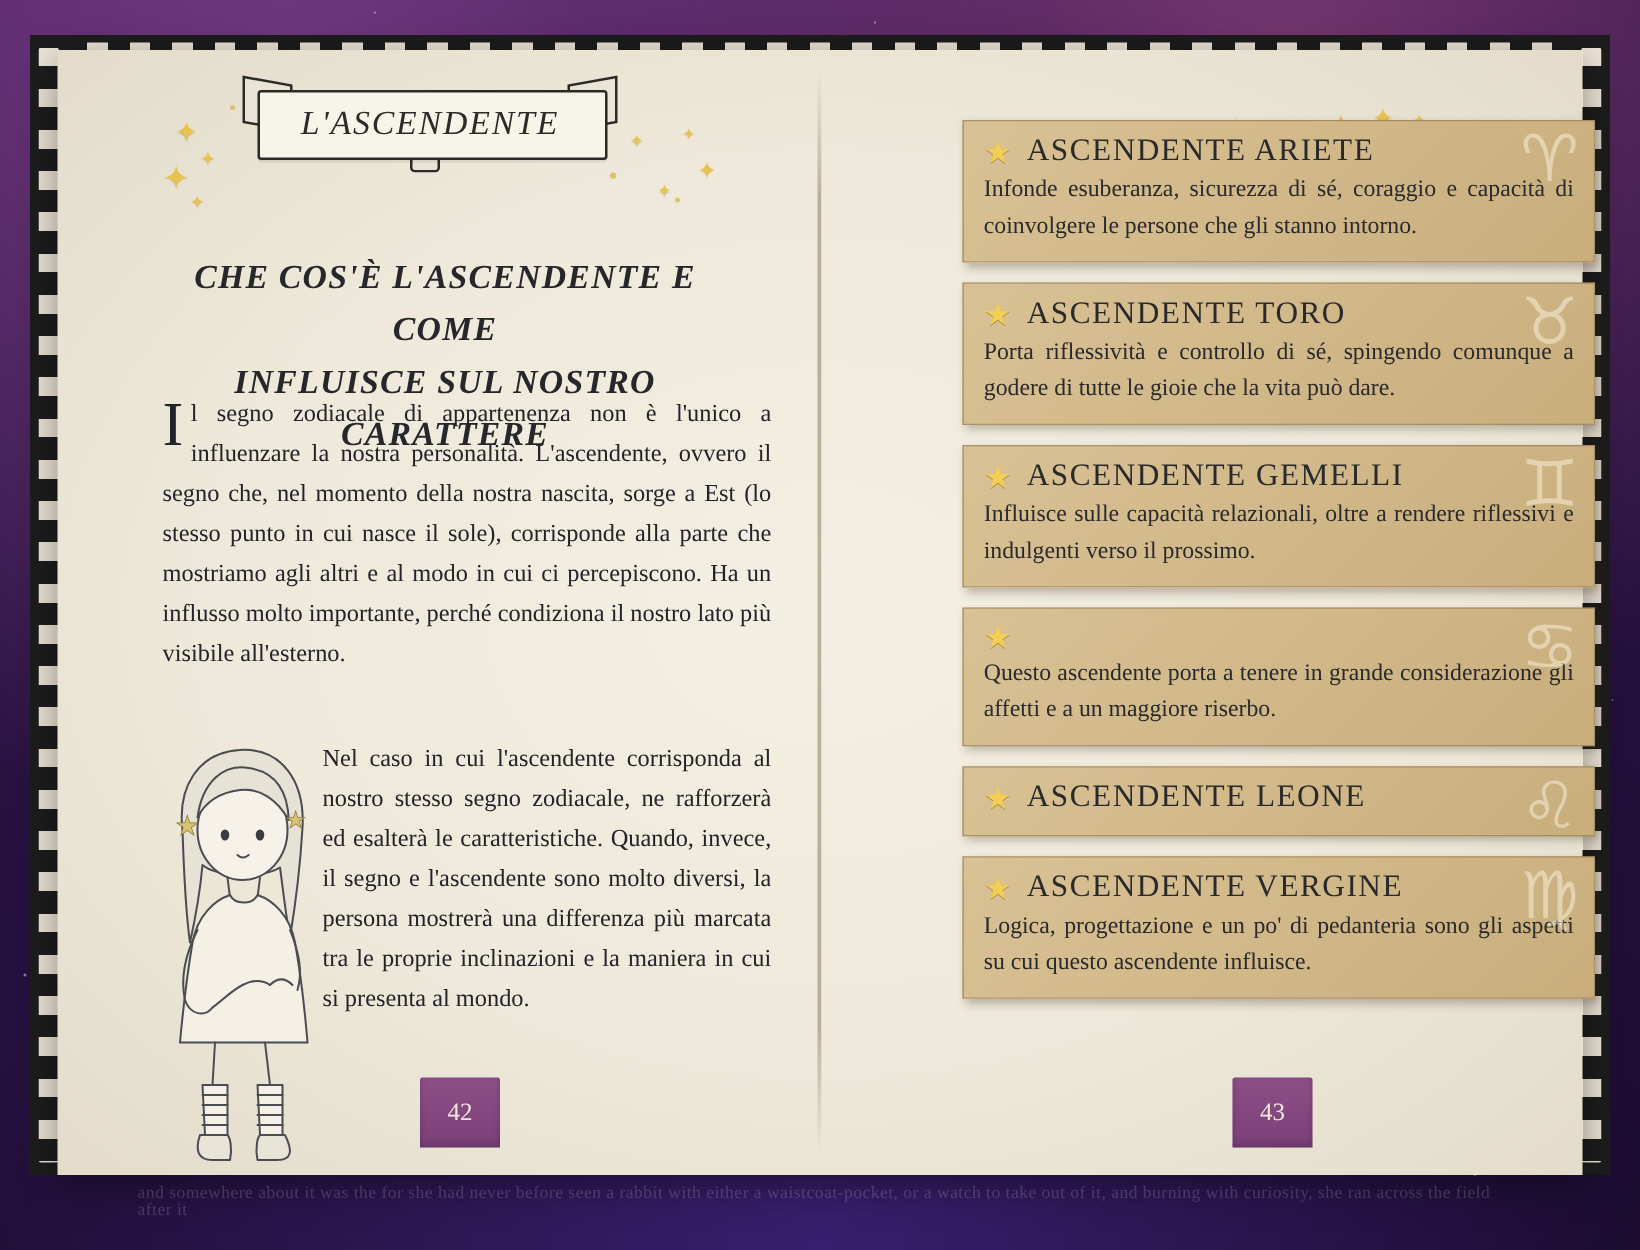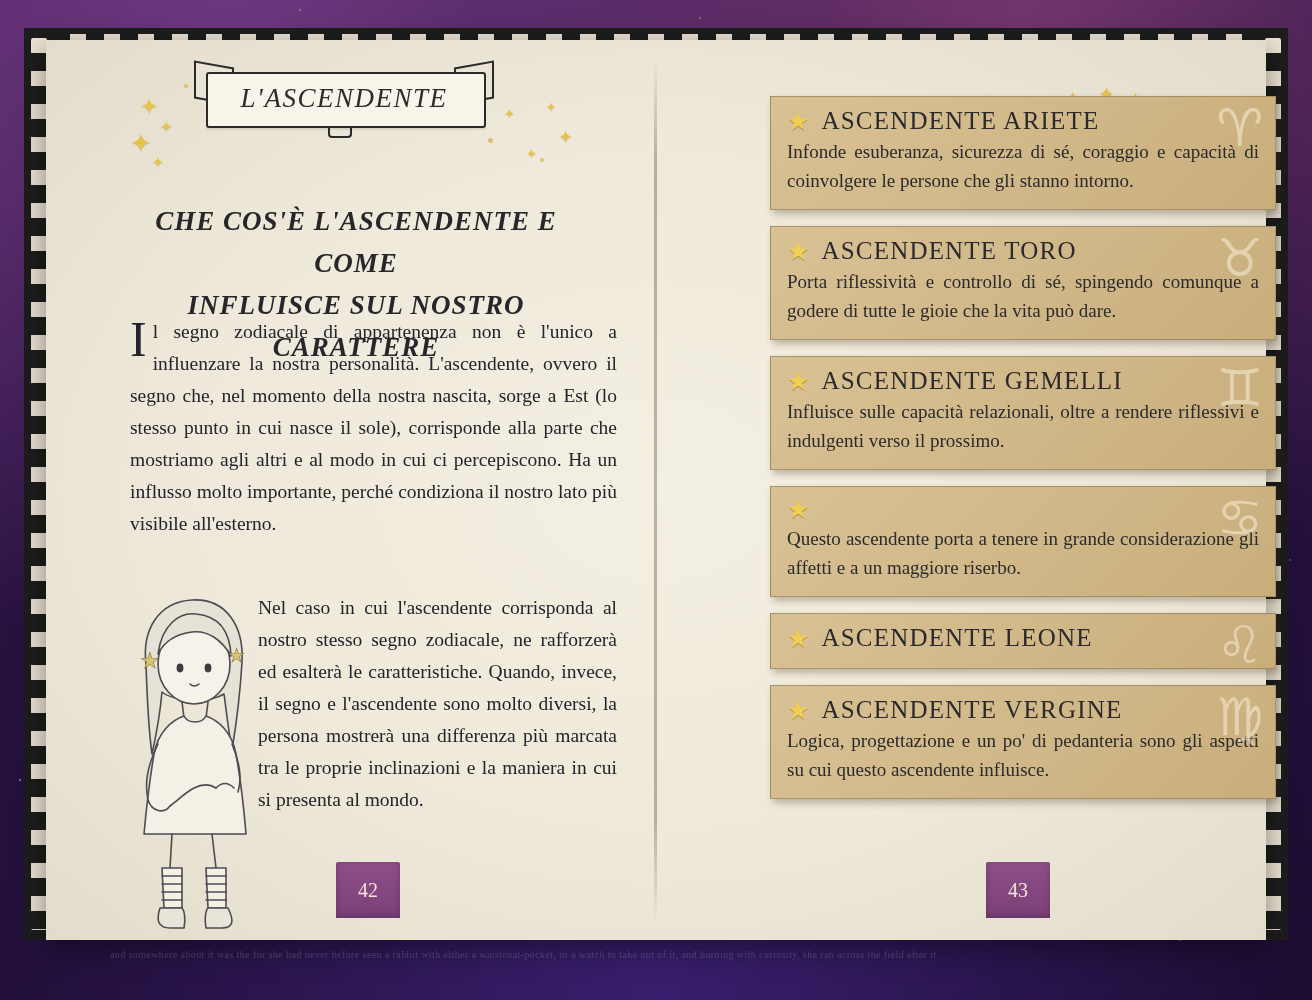--- a/index.html
+++ b/index.html
@@ -40,21 +40,21 @@
       radial-gradient(1.1px 1.1px at 60px 300px, rgba(255,255,255,0.45), rgba(255,255,255,0)),
       radial-gradient(1.1px 1.1px at 1290px 560px, rgba(255,255,255,0.5), rgba(255,255,255,0));
     pointer-events: none;
   }
   
   .bottom-text-band {
     position: absolute;
     left: 0; right: 0; bottom: 0;
     height: 52px;
     color: rgba(255,255,255,0.16);
-    font-size: 10px;
+    font-size: 14px;
     letter-spacing: 0.4px;
     line-height: 14px;
     padding: 6px 90px 0 110px;
     overflow: hidden;
     white-space: normal;
     font-family: "Liberation Serif", serif;
   }
 
   
   .filmstrip {

